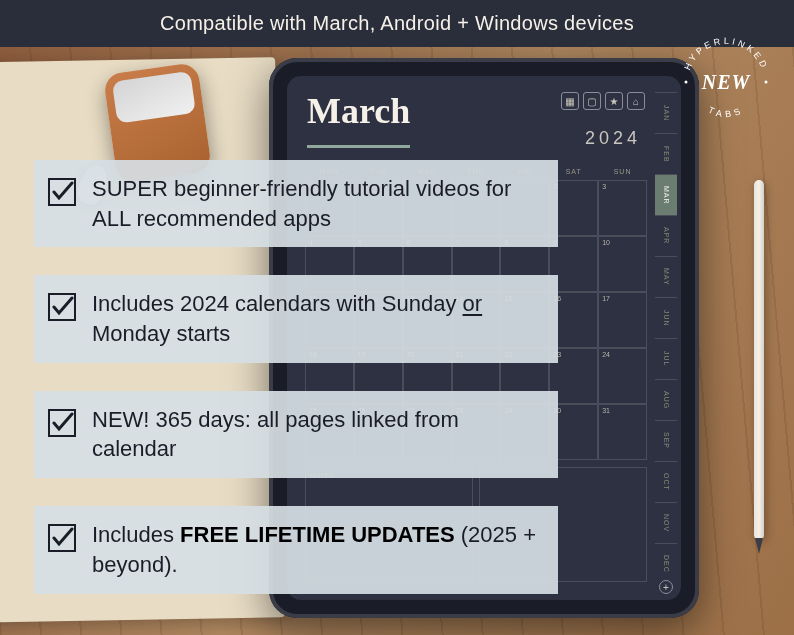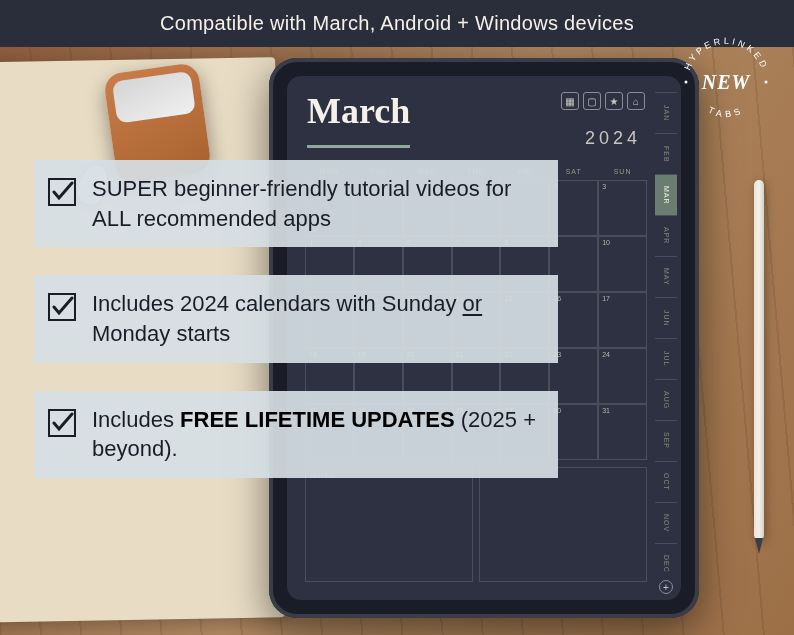--- a/index.html
+++ b/index.html
@@ -423,14 +423,19 @@
       </span><span>SUPER beginner-friendly tutorial videos for ALL recommended apps</span></div>
     <div class="callout"><span class="checkmark-box">
         <svg viewBox="0 0 24 24">
           <path d="M4 12 L9 18 L22 3" stroke="#1a1d28" stroke-width="3" fill="none" stroke-linecap="round"></path>
         </svg>
       </span><span>Includes 2024 calendars with Sunday <span class="underline">or</span> Monday starts</span></div>
     <div class="callout"><span class="checkmark-box">
         <svg viewBox="0 0 24 24">
           <path d="M4 12 L9 18 L22 3" stroke="#1a1d28" stroke-width="3" fill="none" stroke-linecap="round"></path>
         </svg>
+      </span><span>NEW! 365 days: all pages linked from calendar</span></div>
+    <div class="callout"><span class="checkmark-box">
+        <svg viewBox="0 0 24 24">
+          <path d="M4 12 L9 18 L22 3" stroke="#1a1d28" stroke-width="3" fill="none" stroke-linecap="round"></path>
+        </svg>
       </span><span>Includes <span class="highlight">FREE LIFETIME UPDATES</span> (2025 + beyond).</span></div>
   </div>
 
 </body></html>

